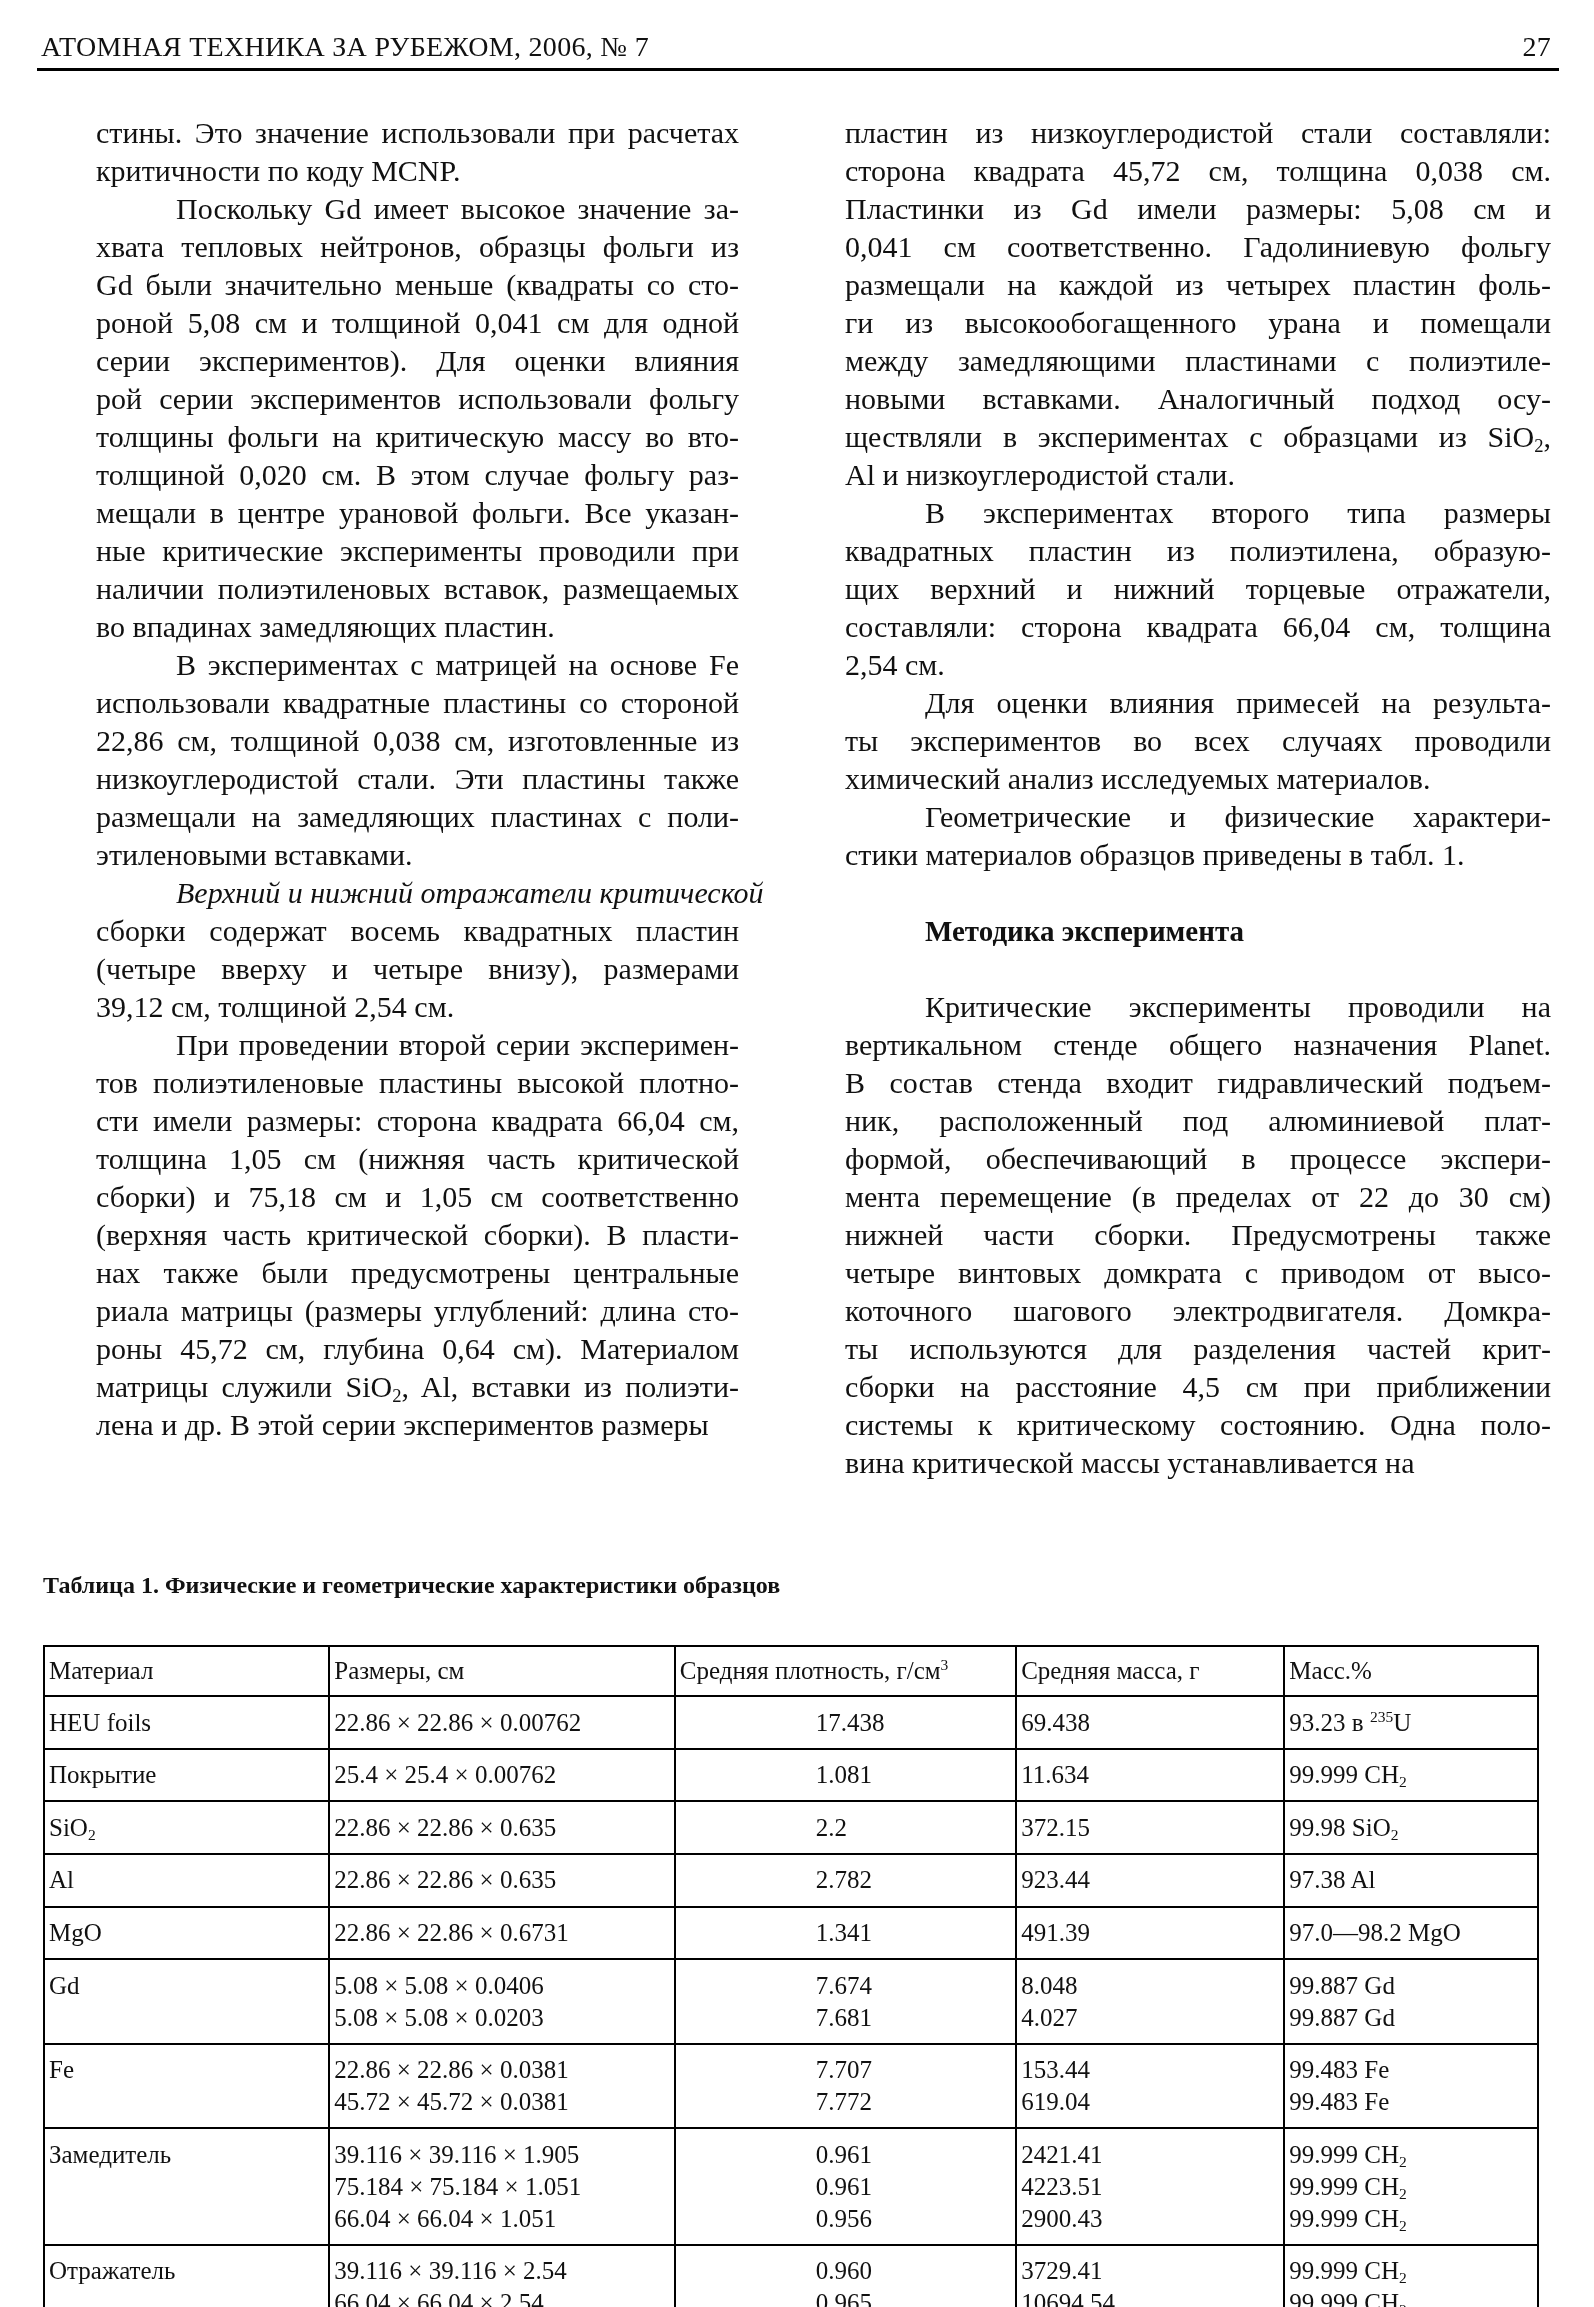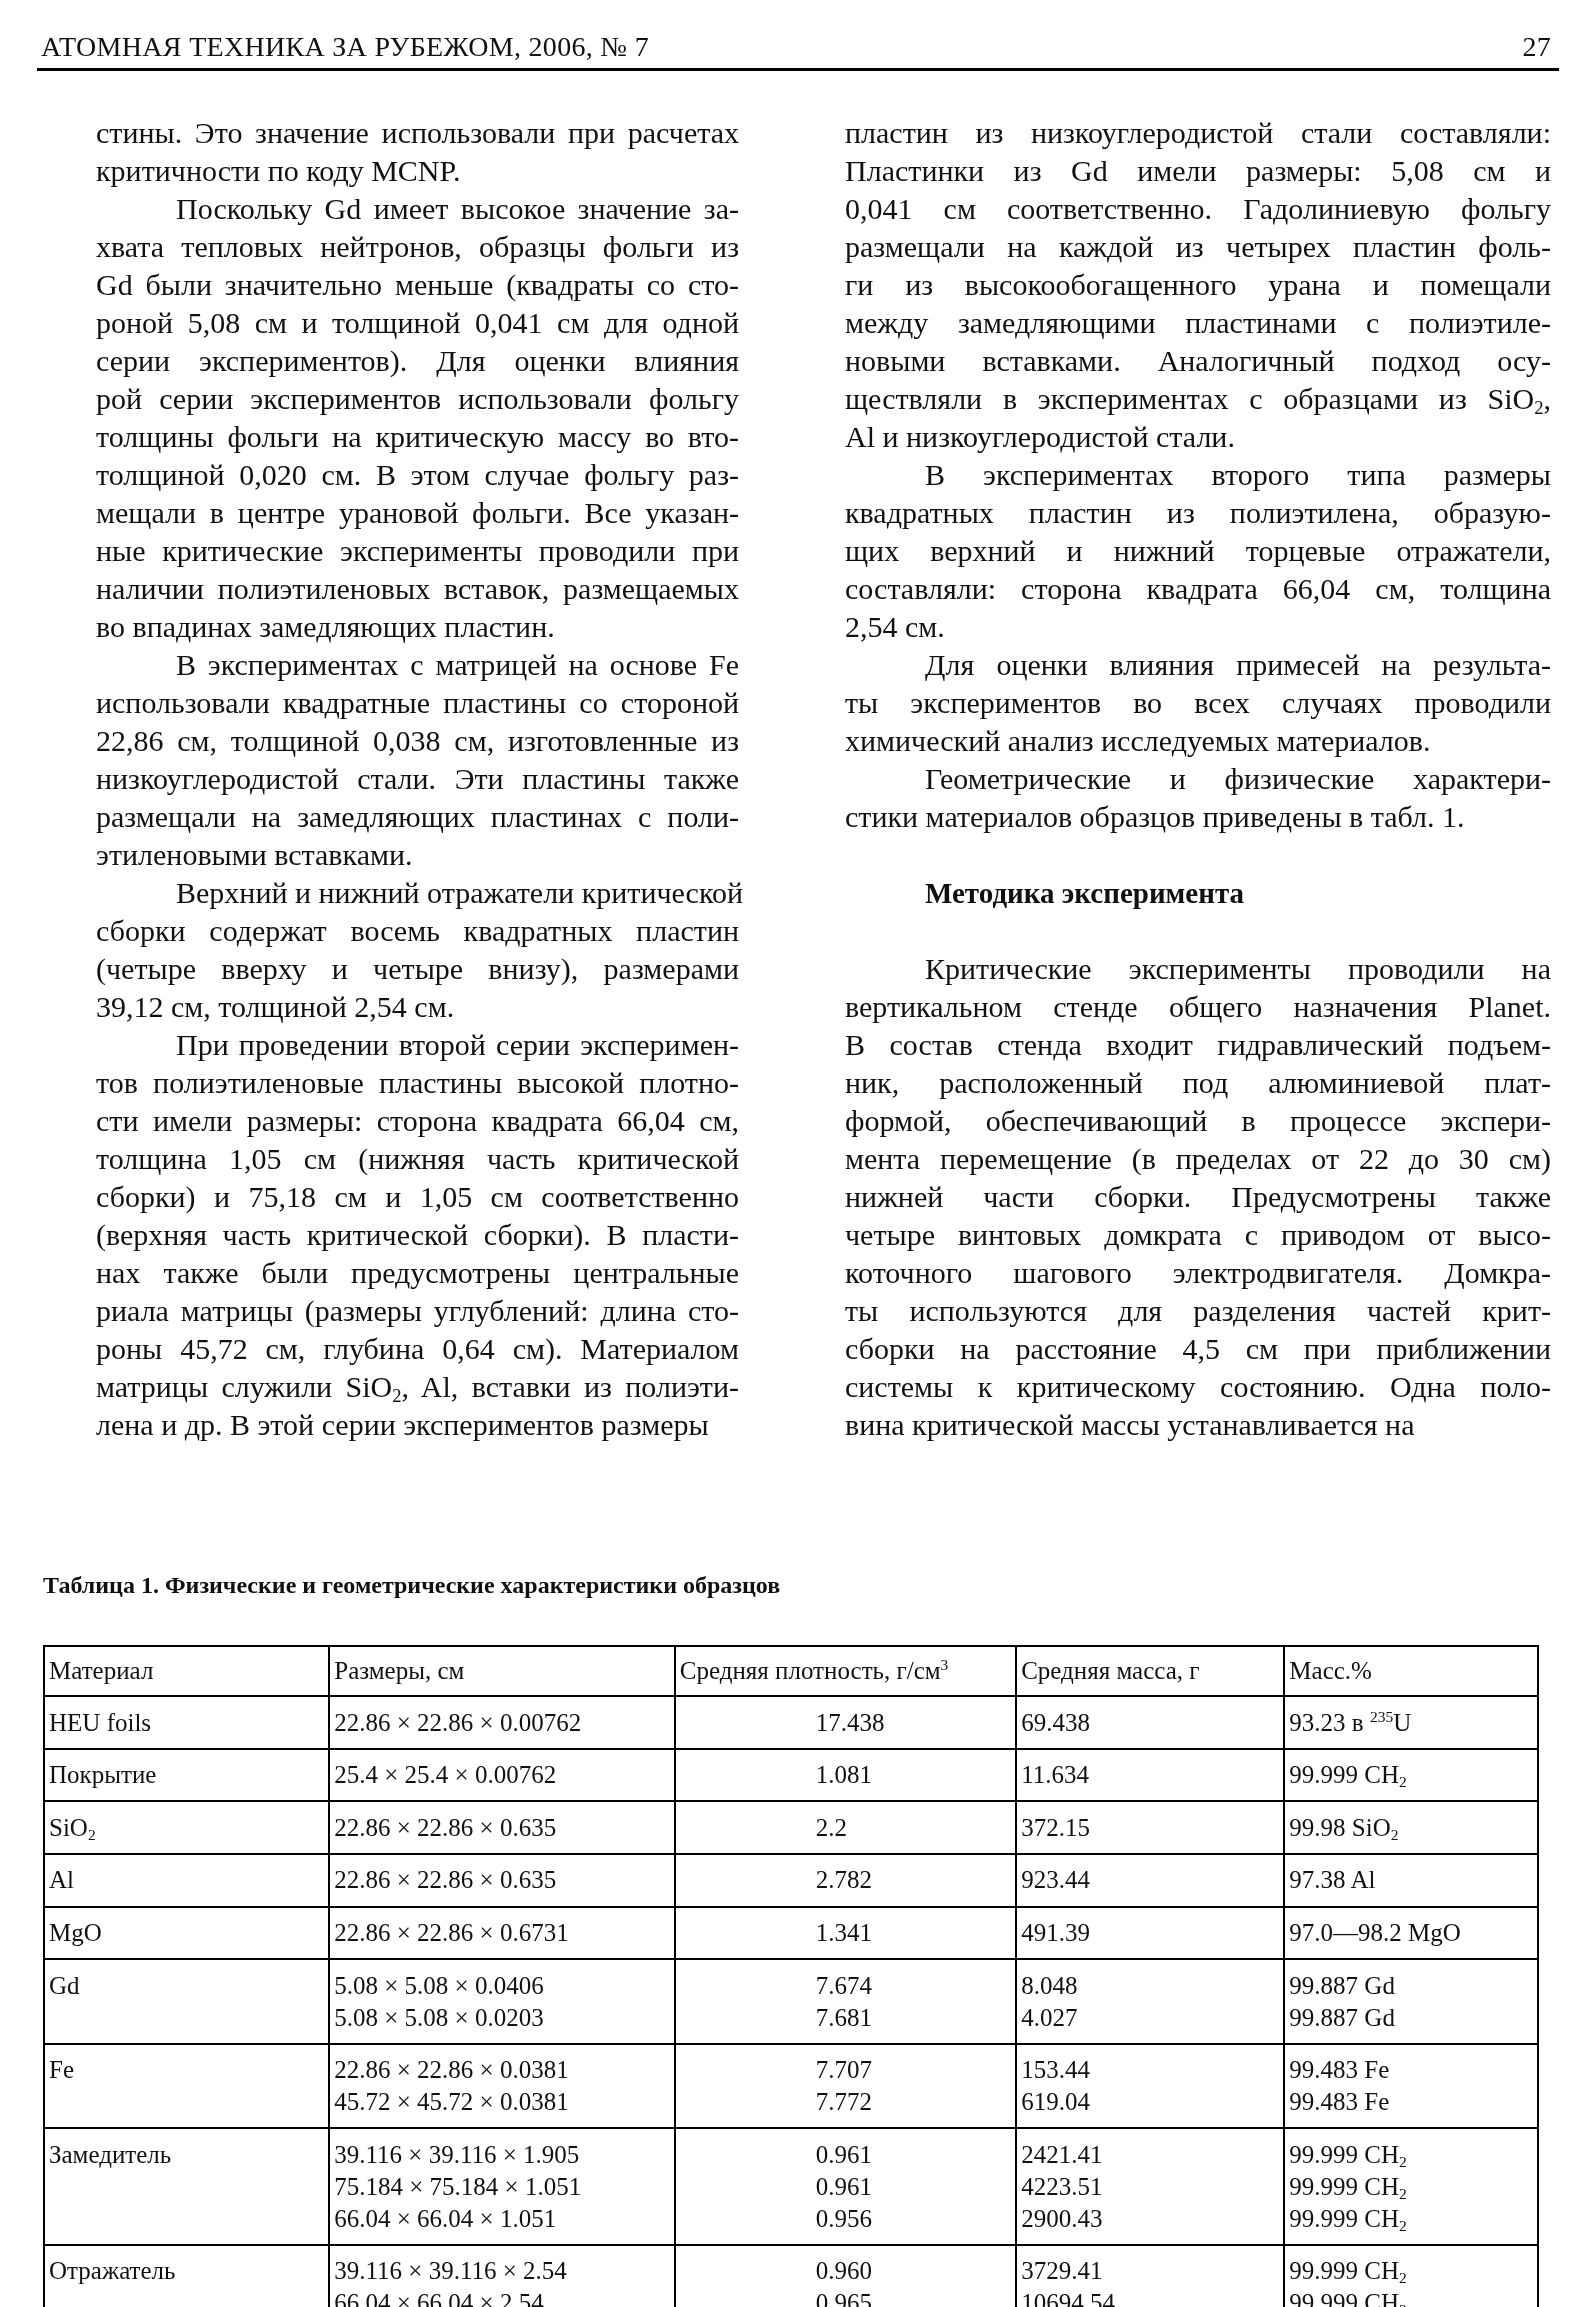--- a/index.html
+++ b/index.html
@@ -77,21 +77,21 @@
     </p>
     <p>
       <span class="line" style="padding-left: 80px;">В экспериментах с матрицей на основе Fe</span>
       <span class="line">использовали квадратные пластины со стороной</span>
       <span class="line">22,86 см, толщиной 0,038 см, изготовленные из</span>
       <span class="line">низкоуглеродистой стали. Эти пластины также</span>
       <span class="line">размещали на замедляющих пластинах с поли-</span>
       <span class="line last">этиленовыми вставками.</span>
     </p>
     <p>
-      <span class="line" style="padding-left: 80px;">Верхний и нижний отражатели критической</span>
+      <span class="line" style="padding-left: 80px; font-style: italic;">Верхний и нижний отражатели критической</span>
       <span class="line">сборки содержат восемь квадратных пластин</span>
       <span class="line">(четыре вверху и четыре внизу), размерами</span>
       <span class="line last">39,12 см, толщиной 2,54 см.</span>
     </p>
     <p>
       <span class="line" style="padding-left: 80px;">При проведении второй серии эксперимен-</span>
       <span class="line">тов полиэтиленовые пластины высокой плотно-</span>
       <span class="line">сти имели размеры: сторона квадрата 66,04 см,</span>
       <span class="line">толщина 1,05 см (нижняя часть критической</span>
       <span class="line">сборки) и 75,18 см и 1,05 см соответственно</span>
@@ -100,20 +100,21 @@
       <span class="line">риала матрицы (размеры углублений: длина сто-</span>
       <span class="line">роны 45,72 см, глубина 0,64 см). Материалом</span>
       <span class="line">матрицы служили SiO<sub>2</sub>, Al, вставки из полиэти-</span>
       <span class="line last">лена и др. В этой серии экспериментов размеры</span>
     </p>
   </div>
 
 <div class="col right" id="right-col">
     <p>
       <span class="line">пластин из низкоуглеродистой стали составляли:</span>
+      <span class="line">сторона квадрата 45,72 см, толщина 0,038 см.</span>
       <span class="line">Пластинки из Gd имели размеры: 5,08 см и</span>
       <span class="line">0,041 см соответственно. Гадолиниевую фольгу</span>
       <span class="line">размещали на каждой из четырех пластин фоль-</span>
       <span class="line">ги из высокообогащенного урана и помещали</span>
       <span class="line">между замедляющими пластинами с полиэтиле-</span>
       <span class="line">новыми вставками. Аналогичный подход осу-</span>
       <span class="line">ществляли в экспериментах с образцами из SiO<sub>2</sub>,</span>
       <span class="line last">Al и низкоуглеродистой стали.</span>
     </p>
     <p>

